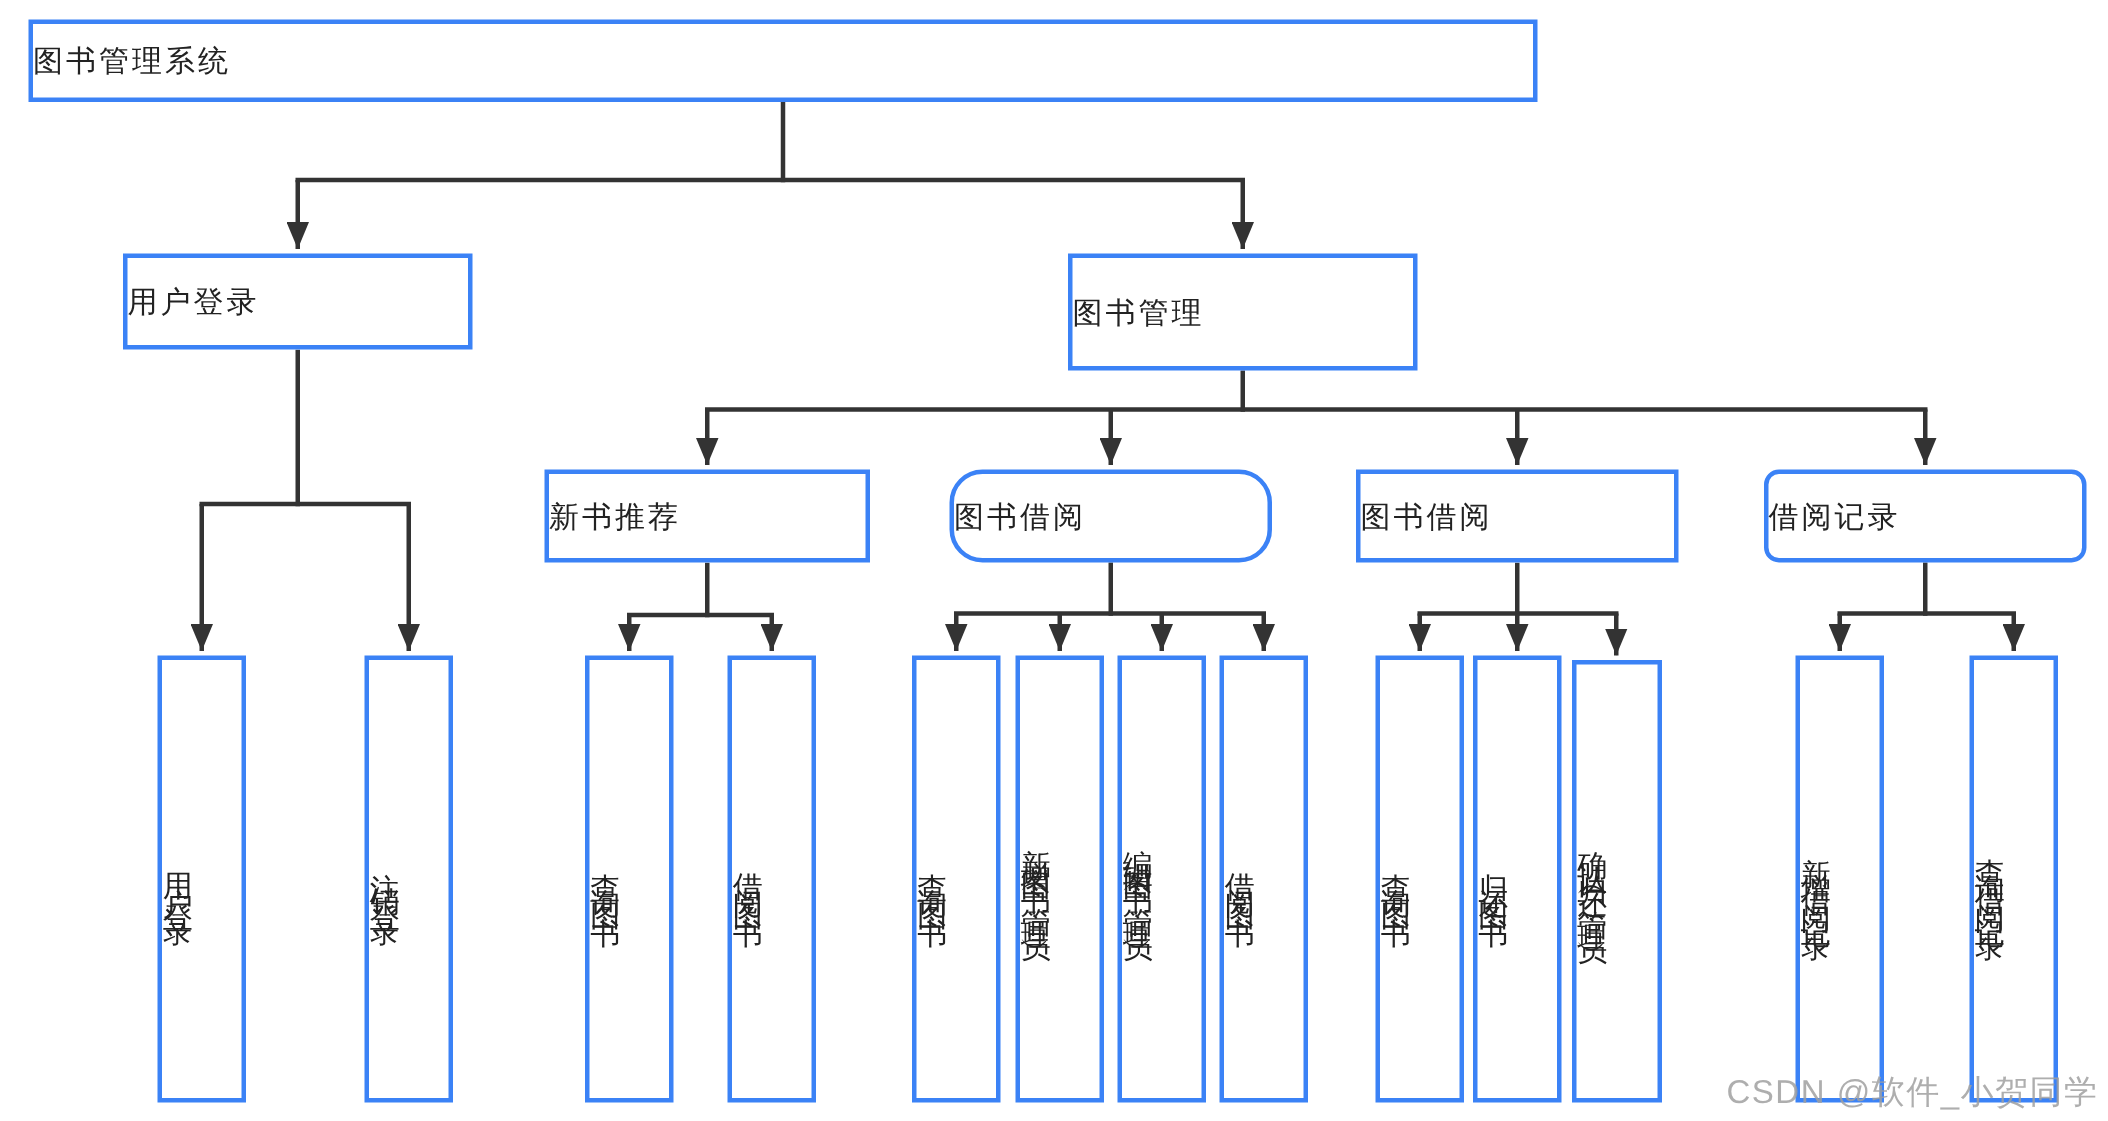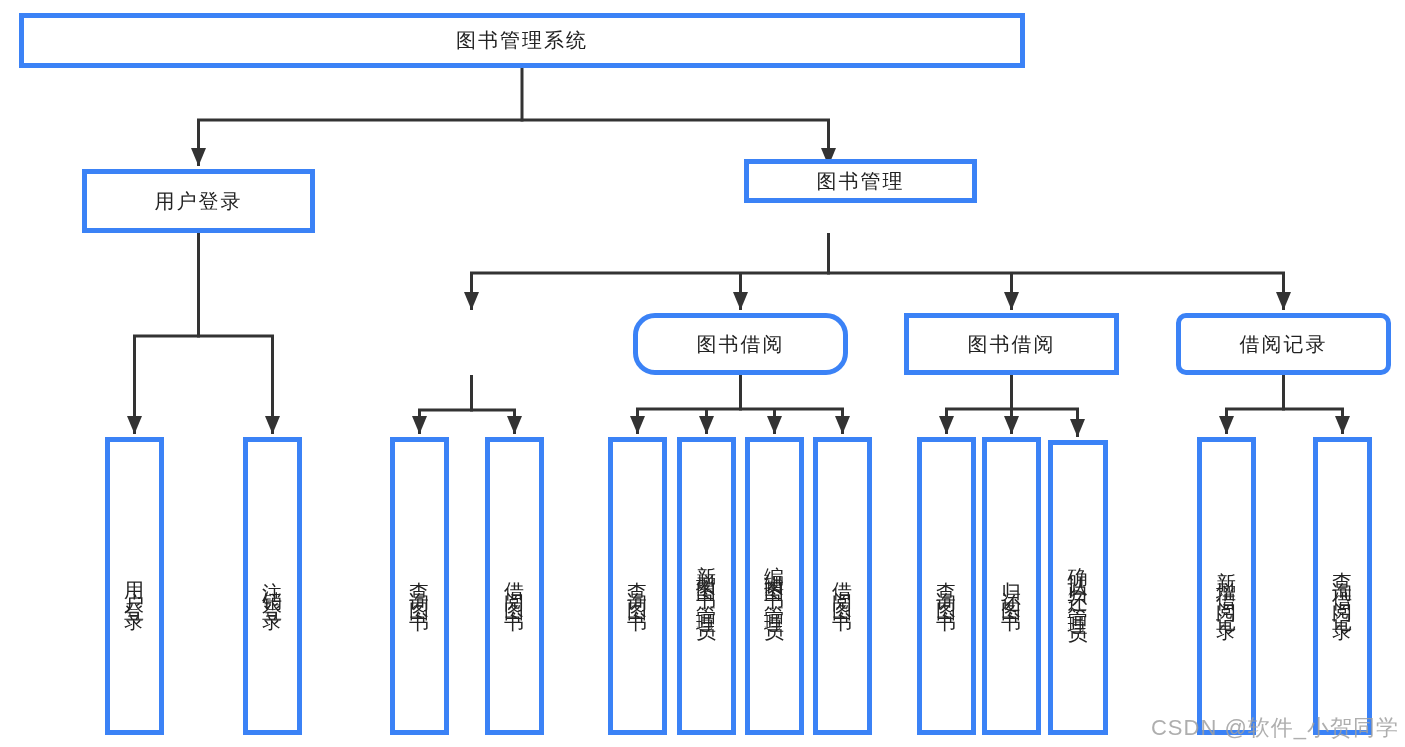--- a/index.html
+++ b/index.html
@@ -14,25 +14,24 @@
   }
   .connectors {
     position: absolute;
     left: 0; top: 0;
     width: 1405px; height: 747px;
     z-index: 0;
   }
   .node {
     position: absolute;
     box-sizing: border-box;
-    border: 5px solid #3b82f6;
+    border: 3px solid #3b82f6;
     background: #ffffff;
     display: flex;
     align-items: center;
-    justify-content: center;
     z-index: 1;
   }
   .node .hlabel {
     font-size: 20px;
     letter-spacing: 2px;
     white-space: nowrap;
     color: #222222;
   }
   .leaf .vlabel {
     writing-mode: vertical-rl;
@@ -110,24 +109,27 @@
     </g>
   </svg>
 
   <div class="node" style="left:19px; top:13px; width:1006px; height:55px;">
     <span class="hlabel">图书管理系统</span>
   </div>
 
   <div class="node" style="left:82px; top:169px; width:233px; height:64px;">
     <span class="hlabel">用户登录</span>
   </div>
-  <div class="node" style="left:712px; top:159px; width:233px; height:44px;margin-left:32px;">
+  <div class="node" style="left:712px; top:169px; width:233px; height:78px;">
     <span class="hlabel">图书管理</span>
   </div>
 
+  <div class="node" style="left:363px; top:313px; width:217px; height:62px;">
+    <span class="hlabel">新书推荐</span>
+  </div>
   <div class="node" style="left:633px; top:313px; width:215px; height:62px;border-radius:22px;">
     <span class="hlabel">图书借阅</span>
   </div>
   <div class="node" style="left:904px; top:313px; width:215px; height:62px;">
     <span class="hlabel">图书借阅</span>
   </div>
   <div class="node" style="left:1176px; top:313px; width:215px; height:62px;border-radius:10px;">
     <span class="hlabel">借阅记录</span>
   </div>
 

